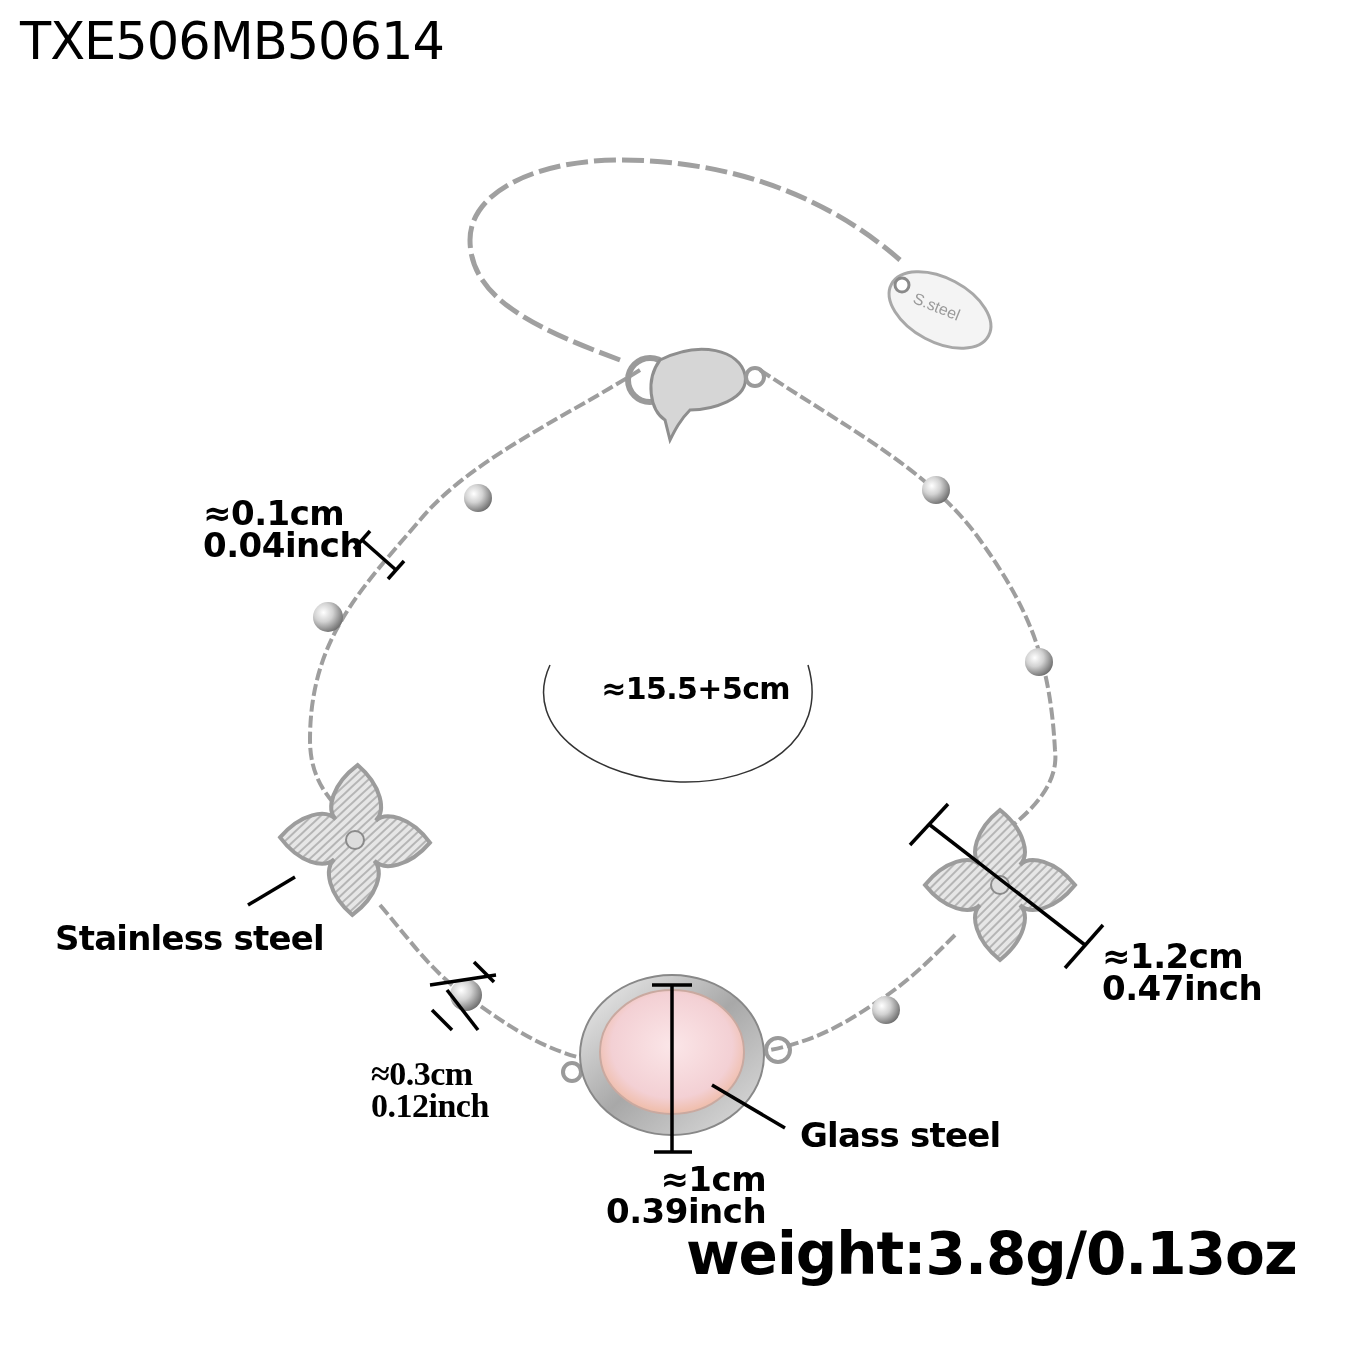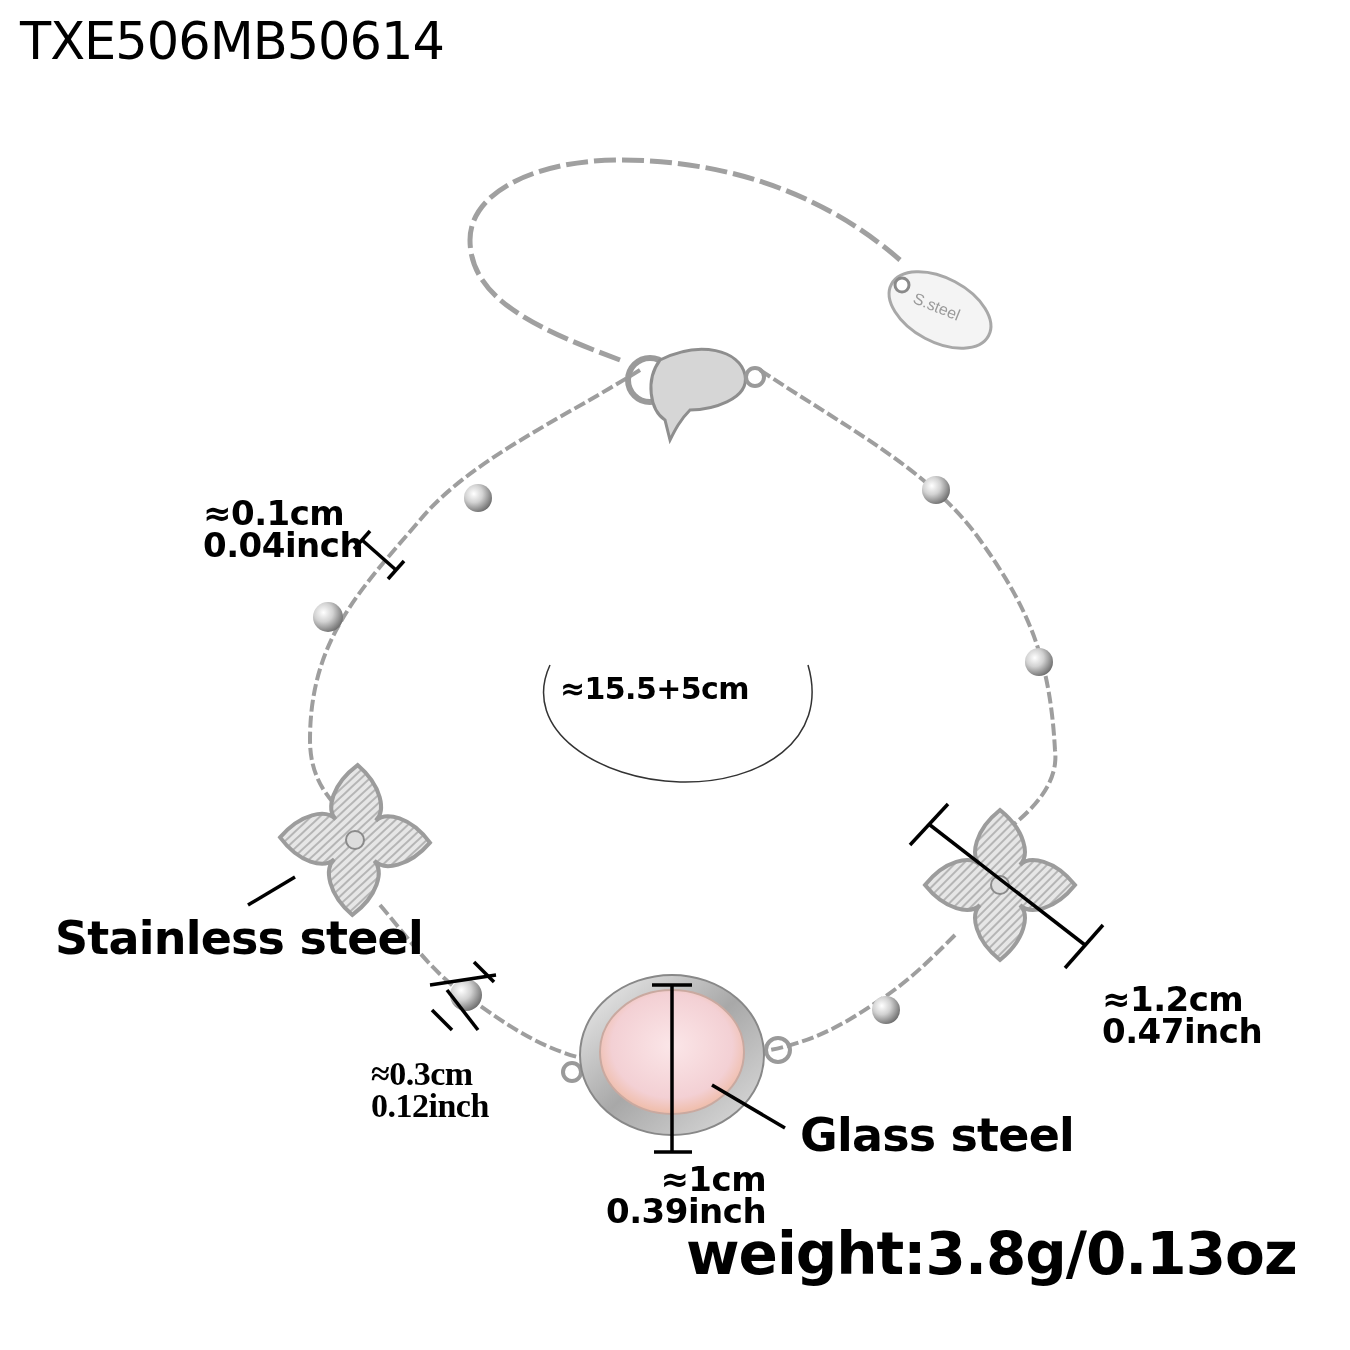--- a/index.html
+++ b/index.html
@@ -1,23 +1,23 @@
 <!DOCTYPE html>
 <html><head>
 <meta charset="utf-8">
 <style>
   html, body { margin: 0; padding: 0; background: #ffffff; }
   body { width: 1350px; height: 1350px; position: relative; overflow: hidden;
          font-family: "DejaVu Sans", "Liberation Sans", sans-serif; color: #000; }
   .abs { position: absolute; }
   .sku { left: 20px; top: 16px; font-size: 51px; font-weight: 400; letter-spacing: -1px; line-height: 1; }
   .lbl { font-size: 34px; line-height: 32px; font-weight: 600; letter-spacing: -0.5px; white-space: nowrap; }
-  .lbl-lg { font-size: 46px; line-height: 40px; font-weight: 600; letter-spacing: -0.8px; white-space: nowrap; }
+  .lbl-lg { font-size: 34px; line-height: 40px; font-weight: 600; letter-spacing: -0.8px; white-space: nowrap; }
   .weight { left: 686px; top: 1225px; font-size: 58px; font-weight: 600; letter-spacing: -1px; line-height: 1; white-space: nowrap; }
-  .center-lbl { left: 560px; top: 672px; width: 230px; text-align: left; font-size: 30px; line-height: 34px; font-weight: 600; letter-spacing: -0.6px; }
+  .center-lbl { left: 560px; top: 672px; width: 230px; text-align: right; font-size: 30px; line-height: 34px; font-weight: 600; letter-spacing: -0.6px; }
   svg.art { position: absolute; left: 0; top: 0; }
   .tag-text { position: absolute; left: 912px; top: 298px; font-size: 16px; color: #9a9a9a; transform: rotate(22deg); font-family: "Liberation Sans", sans-serif; }
 </style>
 </head>
 <body>
 
 <div class="abs sku">TXE506MB50614</div>
 
 <svg class="art" width="1350" height="1350" viewBox="0 0 1350 1350">
   <defs>
@@ -121,21 +121,21 @@
   <div>≈0.1cm</div>
   <div>0.04inch</div>
 </div>
 
 <div class="abs center-lbl">
   <div>≈15.5+5cm</div>
 </div>
 
 <div class="abs lbl-lg" style="left:55px; top:918px;">Stainless steel</div>
 
-<div class="abs lbl" style="left:1102px; top:940px;margin-top:43px;">
+<div class="abs lbl" style="left:1102px; top:940px;">
   <div>≈1.2cm</div>
   <div>0.47inch</div>
 </div>
 
 <div class="abs lbl" style="left:371px; top:1058px;font-family:Liberation Serif, serif;">
   <div>≈0.3cm</div>
   <div>0.12inch</div>
 </div>
 
 <div class="abs lbl-lg" style="left:800px; top:1115px;">Glass steel</div>

